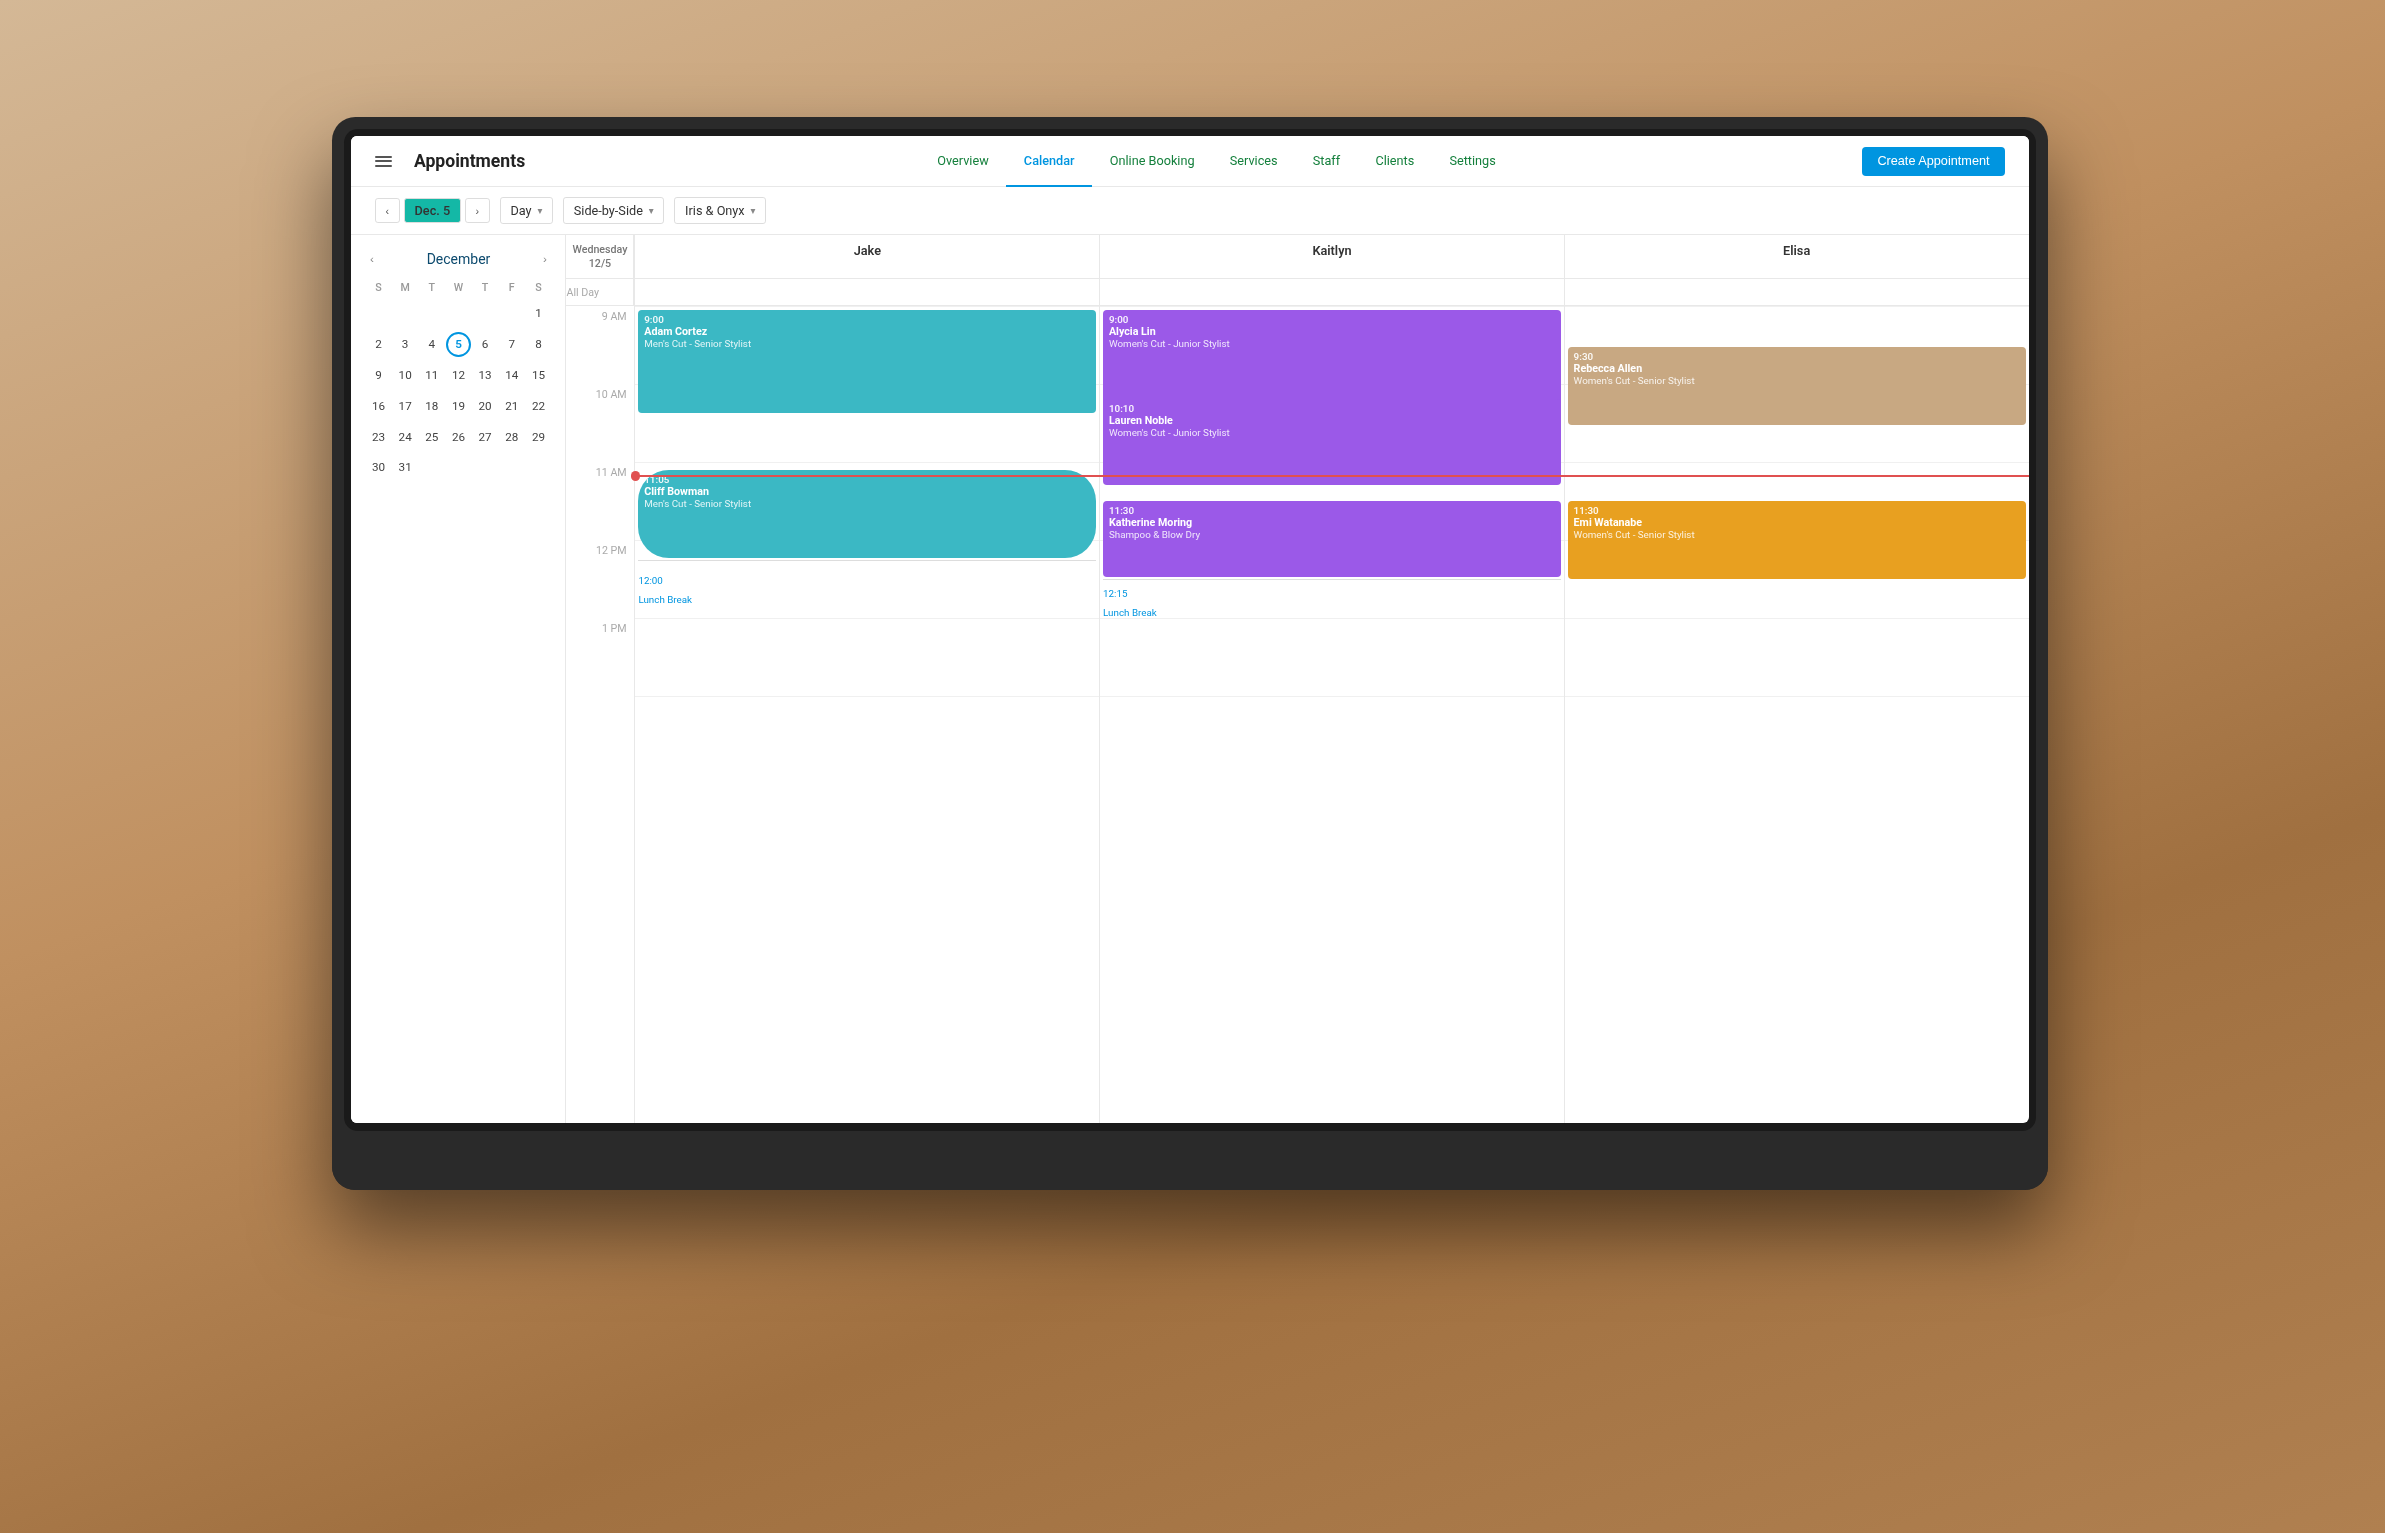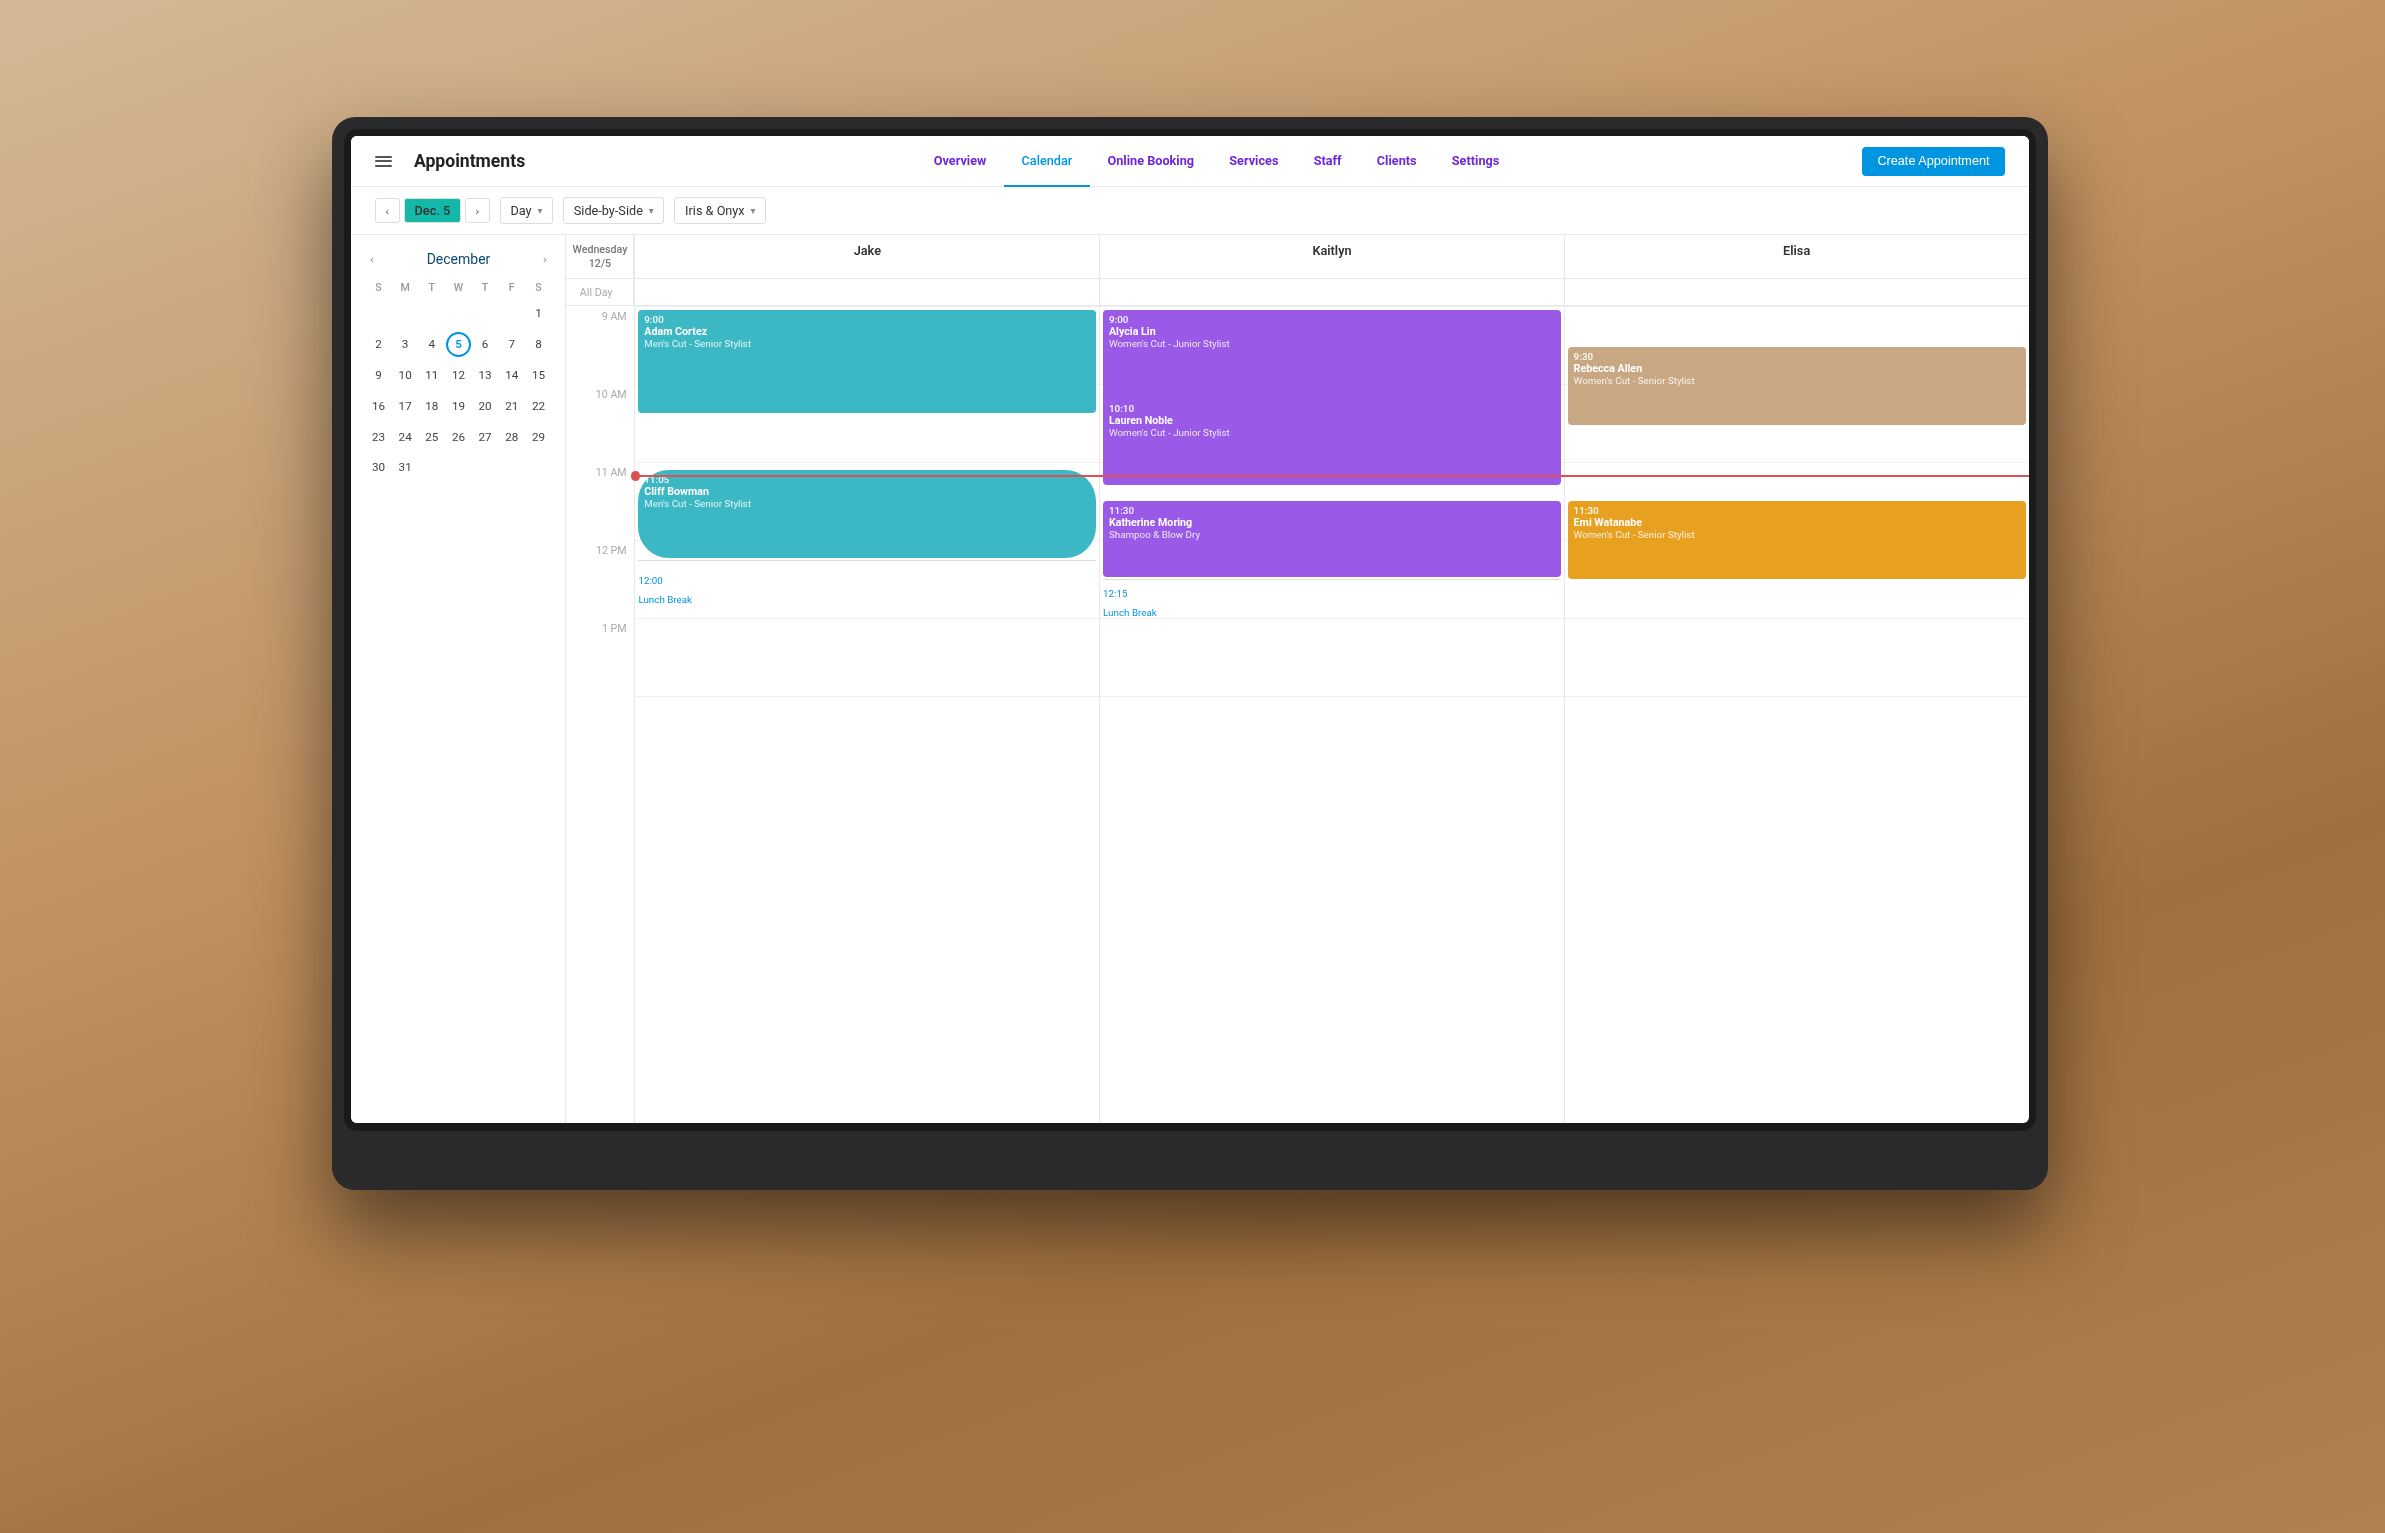--- a/index.html
+++ b/index.html
@@ -102,25 +102,24 @@
       flex: 1;
       justify-content: center;
     }
 
     .nav-tab {
       padding: 0 17.6px;
       height: 51px;
       display: flex;
       align-items: center;
       font-size: 12.7px;
-      color: #6d28d9;
+      color: #15803d;
       cursor: pointer;
       border-bottom: 2px solid transparent;
       text-decoration: none;
-      font-weight: bold;
     }
 
     .nav-tab.active {
       color: #0095e0;
       border-bottom-color: #0095e0;
       font-weight: 500;
     }
 
     .create-btn {
       background: #0095e0;
@@ -582,21 +581,21 @@
               </div>
 
               <div style="flex:1; display:flex;">
                 <div class="staff-col-header">Jake</div>
                 <div class="staff-col-header">Kaitlyn</div>
                 <div class="staff-col-header">Elisa</div>
               </div>
             </div>
 
             <div style="display:flex; flex-shrink:0; border-bottom:1px solid #e8e8e8; height:27px;">
-              <div style="width:68px; flex-shrink:0; border-right:1px solid #e8e8e8; display:flex; align-items:center; justify-content:flex-end; padding-right:21px;">
+              <div style="width:68px; flex-shrink:0; border-right:1px solid #e8e8e8; display:flex; align-items:center; justify-content:flex-start; padding-right:21px;">
                 <span style="font-size:10.7px; color:#aaa;">All Day</span>
               </div>
               <div style="flex:1; display:flex;">
                 <div style="flex:1; border-left:1px solid #e8e8e8;"></div>
                 <div style="flex:1; border-left:1px solid #e8e8e8;"></div>
                 <div style="flex:1; border-left:1px solid #e8e8e8;"></div>
               </div>
             </div>
 
             <div style="display:flex; flex:1; overflow-y:auto; position:relative;">

